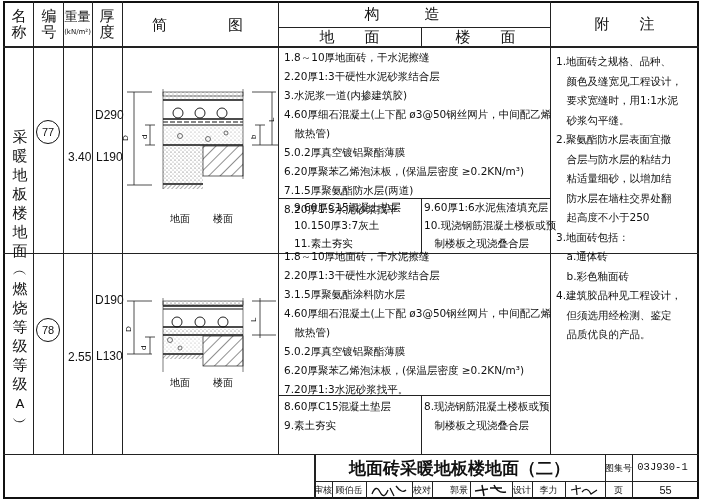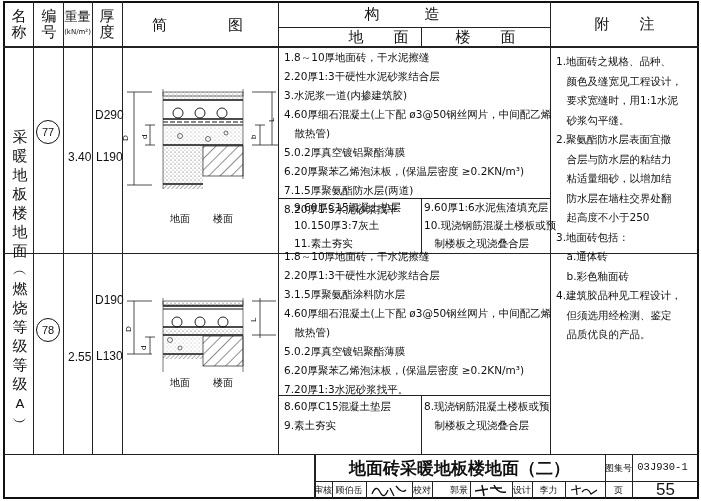--- a/index.html
+++ b/index.html
@@ -67,21 +67,21 @@
 </div>
 <div class="hdr" style="left:96px;top:8px;width:22px;">
   <div>厚</div>
   <div>度</div>
 </div>
 <div class="hdr" style="left:122px;top:17px;width:156px;">
   <span style="position:absolute;left:30px;">简</span>
   <span style="position:absolute;left:106px;">图</span>
 </div>
 <div class="hdr" style="left:266px;top:6px;width:272px;white-space:pre;">构　　　造</div>
-<div class="hdr" style="left:278px;top:29px;width:143px;white-space:pre;padding-left:29px;">地　　面</div>
+<div class="hdr" style="left:278px;top:29px;width:143px;white-space:pre;">地　　面</div>
 <div class="hdr" style="left:421px;top:29px;width:129px;white-space:pre;">楼　　面</div>
 <div class="hdr" style="left:550px;top:16px;width:149px;white-space:pre;">附　　注</div>
 
 <div style="position:absolute;left:10px;top:128px;width:20px;">
   <div class="vtext" style="position:relative;">采</div>
   <div class="vtext" style="position:relative;">暖</div>
   <div class="vtext" style="position:relative;">地</div>
   <div class="vtext" style="position:relative;">板</div>
   <div class="vtext" style="position:relative;">楼</div>
   <div class="vtext" style="position:relative;">地</div>
@@ -289,13 +289,13 @@
     </svg>
 </div>
 <div class="tb-label" style="left:512px;top:483px;width:20px;">设计</div>
 <div class="tb-label" style="left:532px;top:483px;width:33px;">李力</div>
 <div class="abs" style="left:567px;top:482px;width:38px;height:16px;">
   <svg width="38" height="16">
       <path d="M4 8 L14 6 M9 3 L10 13 M15 10 Q20 4 24 12 L30 8" stroke="#111" stroke-width="1.2" fill="none"></path>
     </svg>
 </div>
 <div class="tb-label" style="left:605px;top:483px;width:27px;">页</div>
-<div class="tb-label" style="left:632px;top:483px;width:67px;font-size:17px;font-family:'Liberation Sans',sans-serif;">55</div>
+<div class="tb-label" style="left:632px;top:483px;width:67px;font-size:11px;font-family:'Liberation Sans',sans-serif;">55</div>
 
 </body></html>

